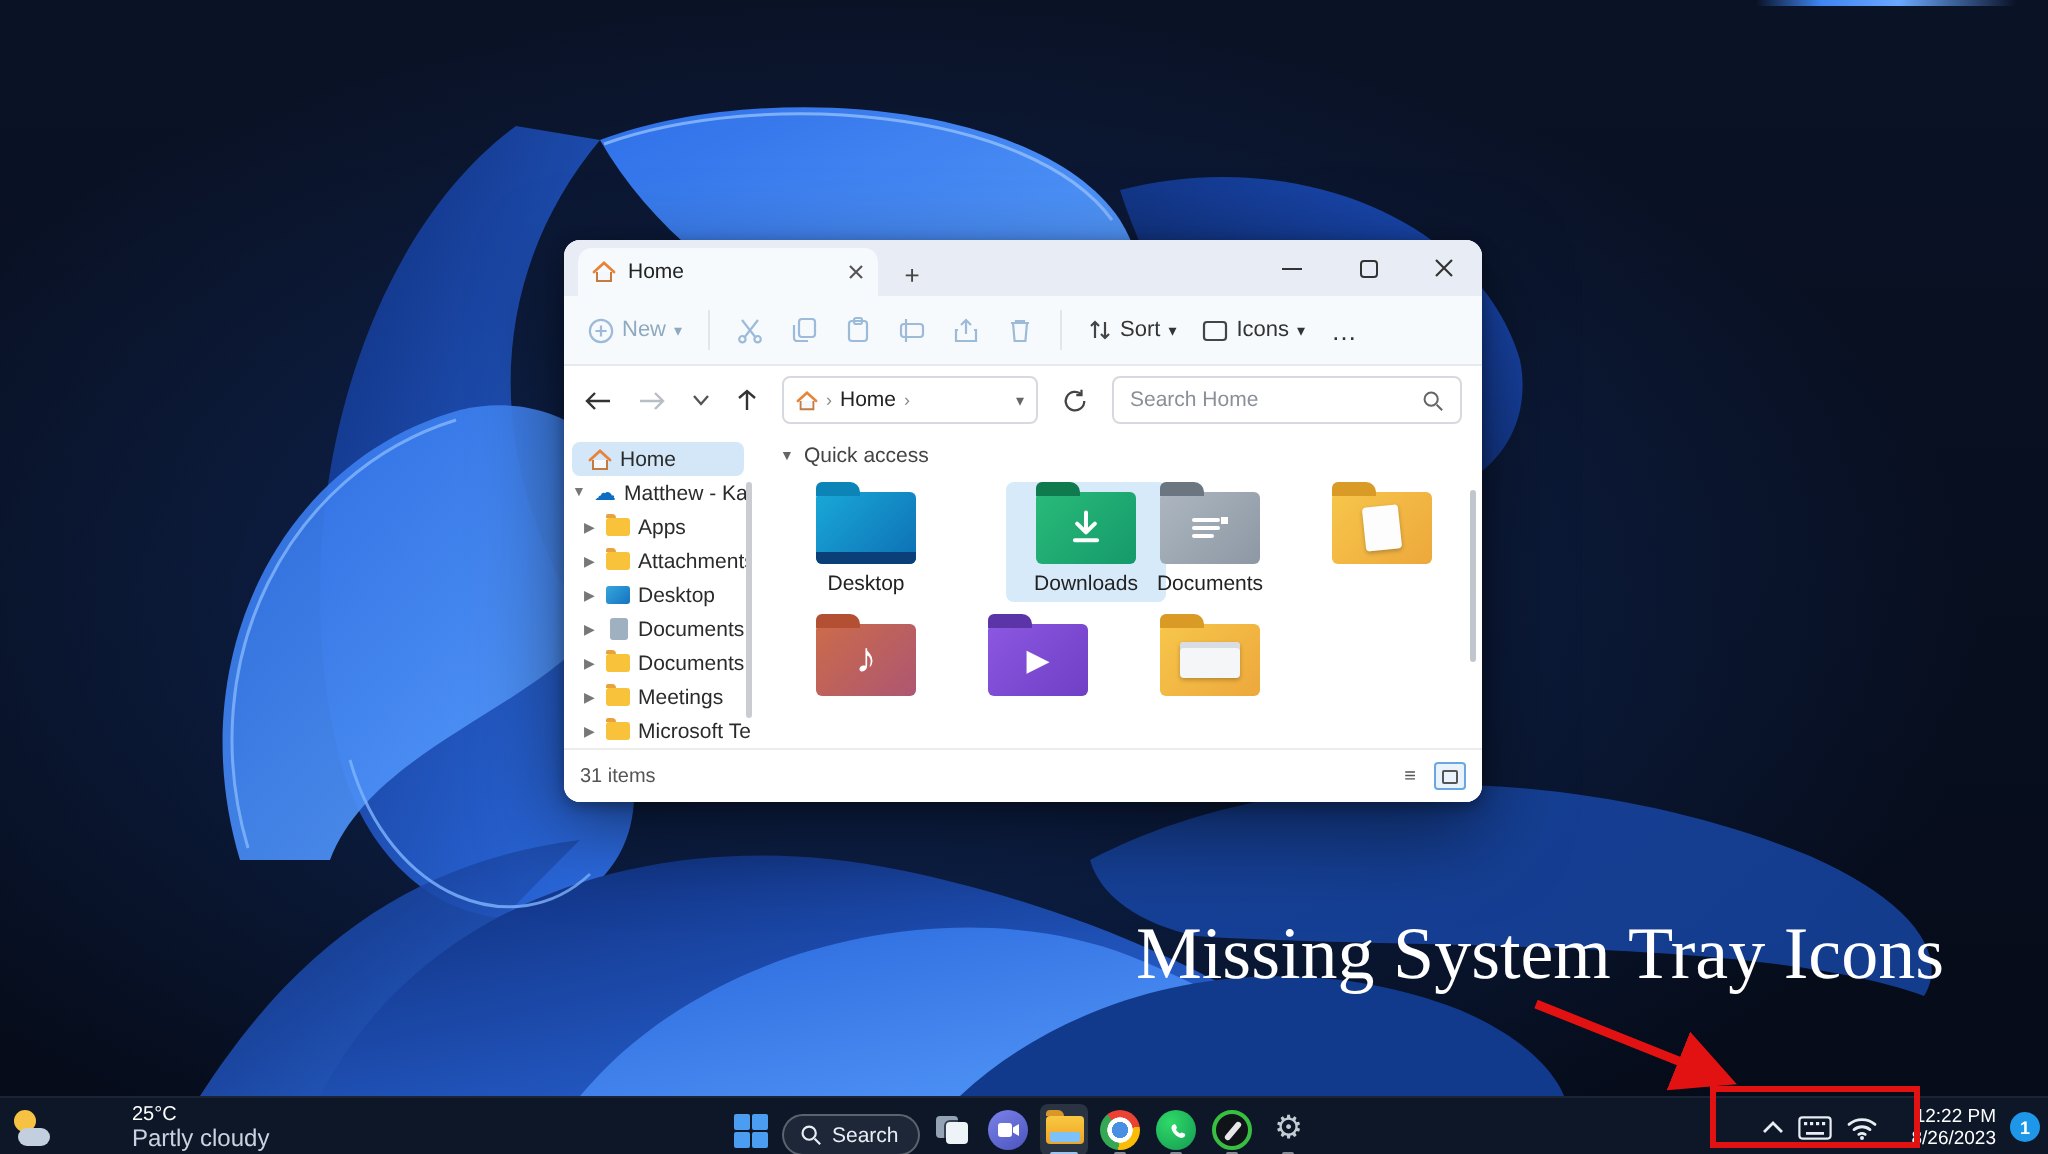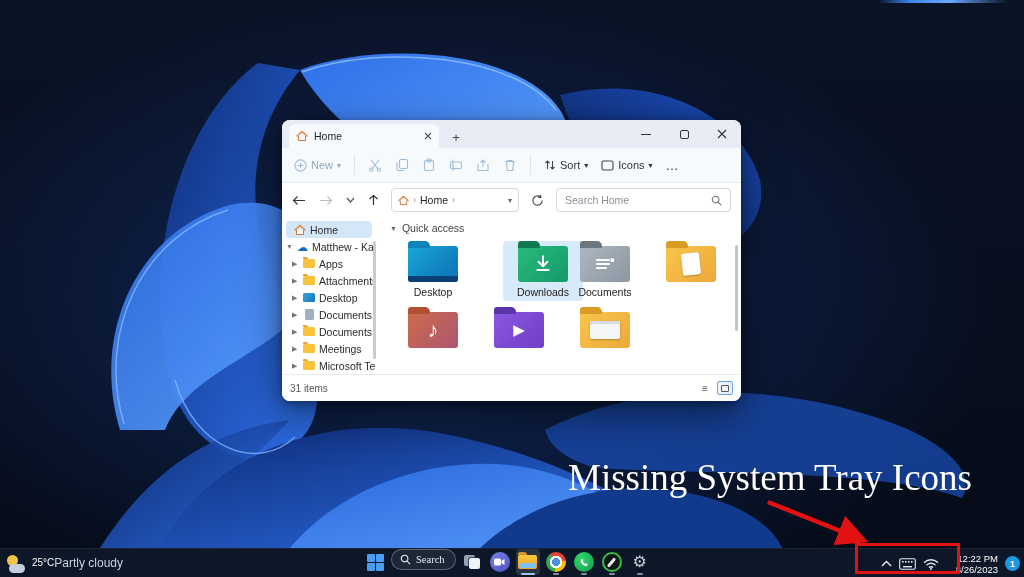--- a/index.html
+++ b/index.html
@@ -108,25 +108,25 @@
   #ann-rect { position:absolute; left:855px; top:543px; width:105px; height:31px;
     border:3px solid #e31212; z-index:60; }
 
   
   #taskbar { position:absolute; left:0; bottom:0; width:1024px; height:29px;
     background:#0d1728; border-top:1px solid rgba(255,255,255,.06); z-index:40; }
   #weather { position:absolute; left:6px; top:0; height:29px; display:flex; align-items:center; gap:6px; }
   .w-icon { position:relative; width:20px; height:18px; }
   .w-moon { position:absolute; left:1px; top:0; width:11px; height:11px; border-radius:50%; background:#f6c244; }
   .w-cloud { position:absolute; left:3px; bottom:0; width:16px; height:9px; border-radius:6px; background:#c3cede; }
-  .w-text { display:flex; flex-direction:row; line-height:10.5px; }
+  .w-text { display:flex; flex-direction:column; line-height:10.5px;margin-left:34px; }
   .w-temp { font-size:10px; color:#fff; }
   .w-cond { font-size:12px; color:#c9d3e0; }
 
-  #tb-center { position:absolute; left:363px; top:0; height:29px; display:flex; align-items:flex-start; gap:4px;font-family:Liberation Serif, serif; }
+  #tb-center { position:absolute; left:363px; top:0; height:29px; display:flex; align-items:flex-end; gap:4px; }
   .tb-app { position:relative; width:24px; height:26px; display:flex; align-items:center; justify-content:center;
     border-radius:4px; }
   .tb-app .run { position:absolute; bottom:0px; left:50%; transform:translateX(-50%);
     width:6px; height:2px; border-radius:1px; background:rgba(255,255,255,.5); }
   .tb-app.active { background:rgba(255,255,255,.12); }
   .tb-app.active .run { width:14px; background:#9fc4ee; }
   #tb-search { height:21px; padding:0 10px 0 8px; border-radius:11px; display:flex; align-items:center; gap:5px;
     background:rgba(255,255,255,.07); border:1px solid rgba(255,255,255,.28); color:#e9eef5; font-size:10.5px; }
   .circle20 { width:20px; height:20px; border-radius:50%; display:flex; align-items:center; justify-content:center; }
   .chat-ic { background:linear-gradient(145deg,#7b83eb,#4b53bc); }

